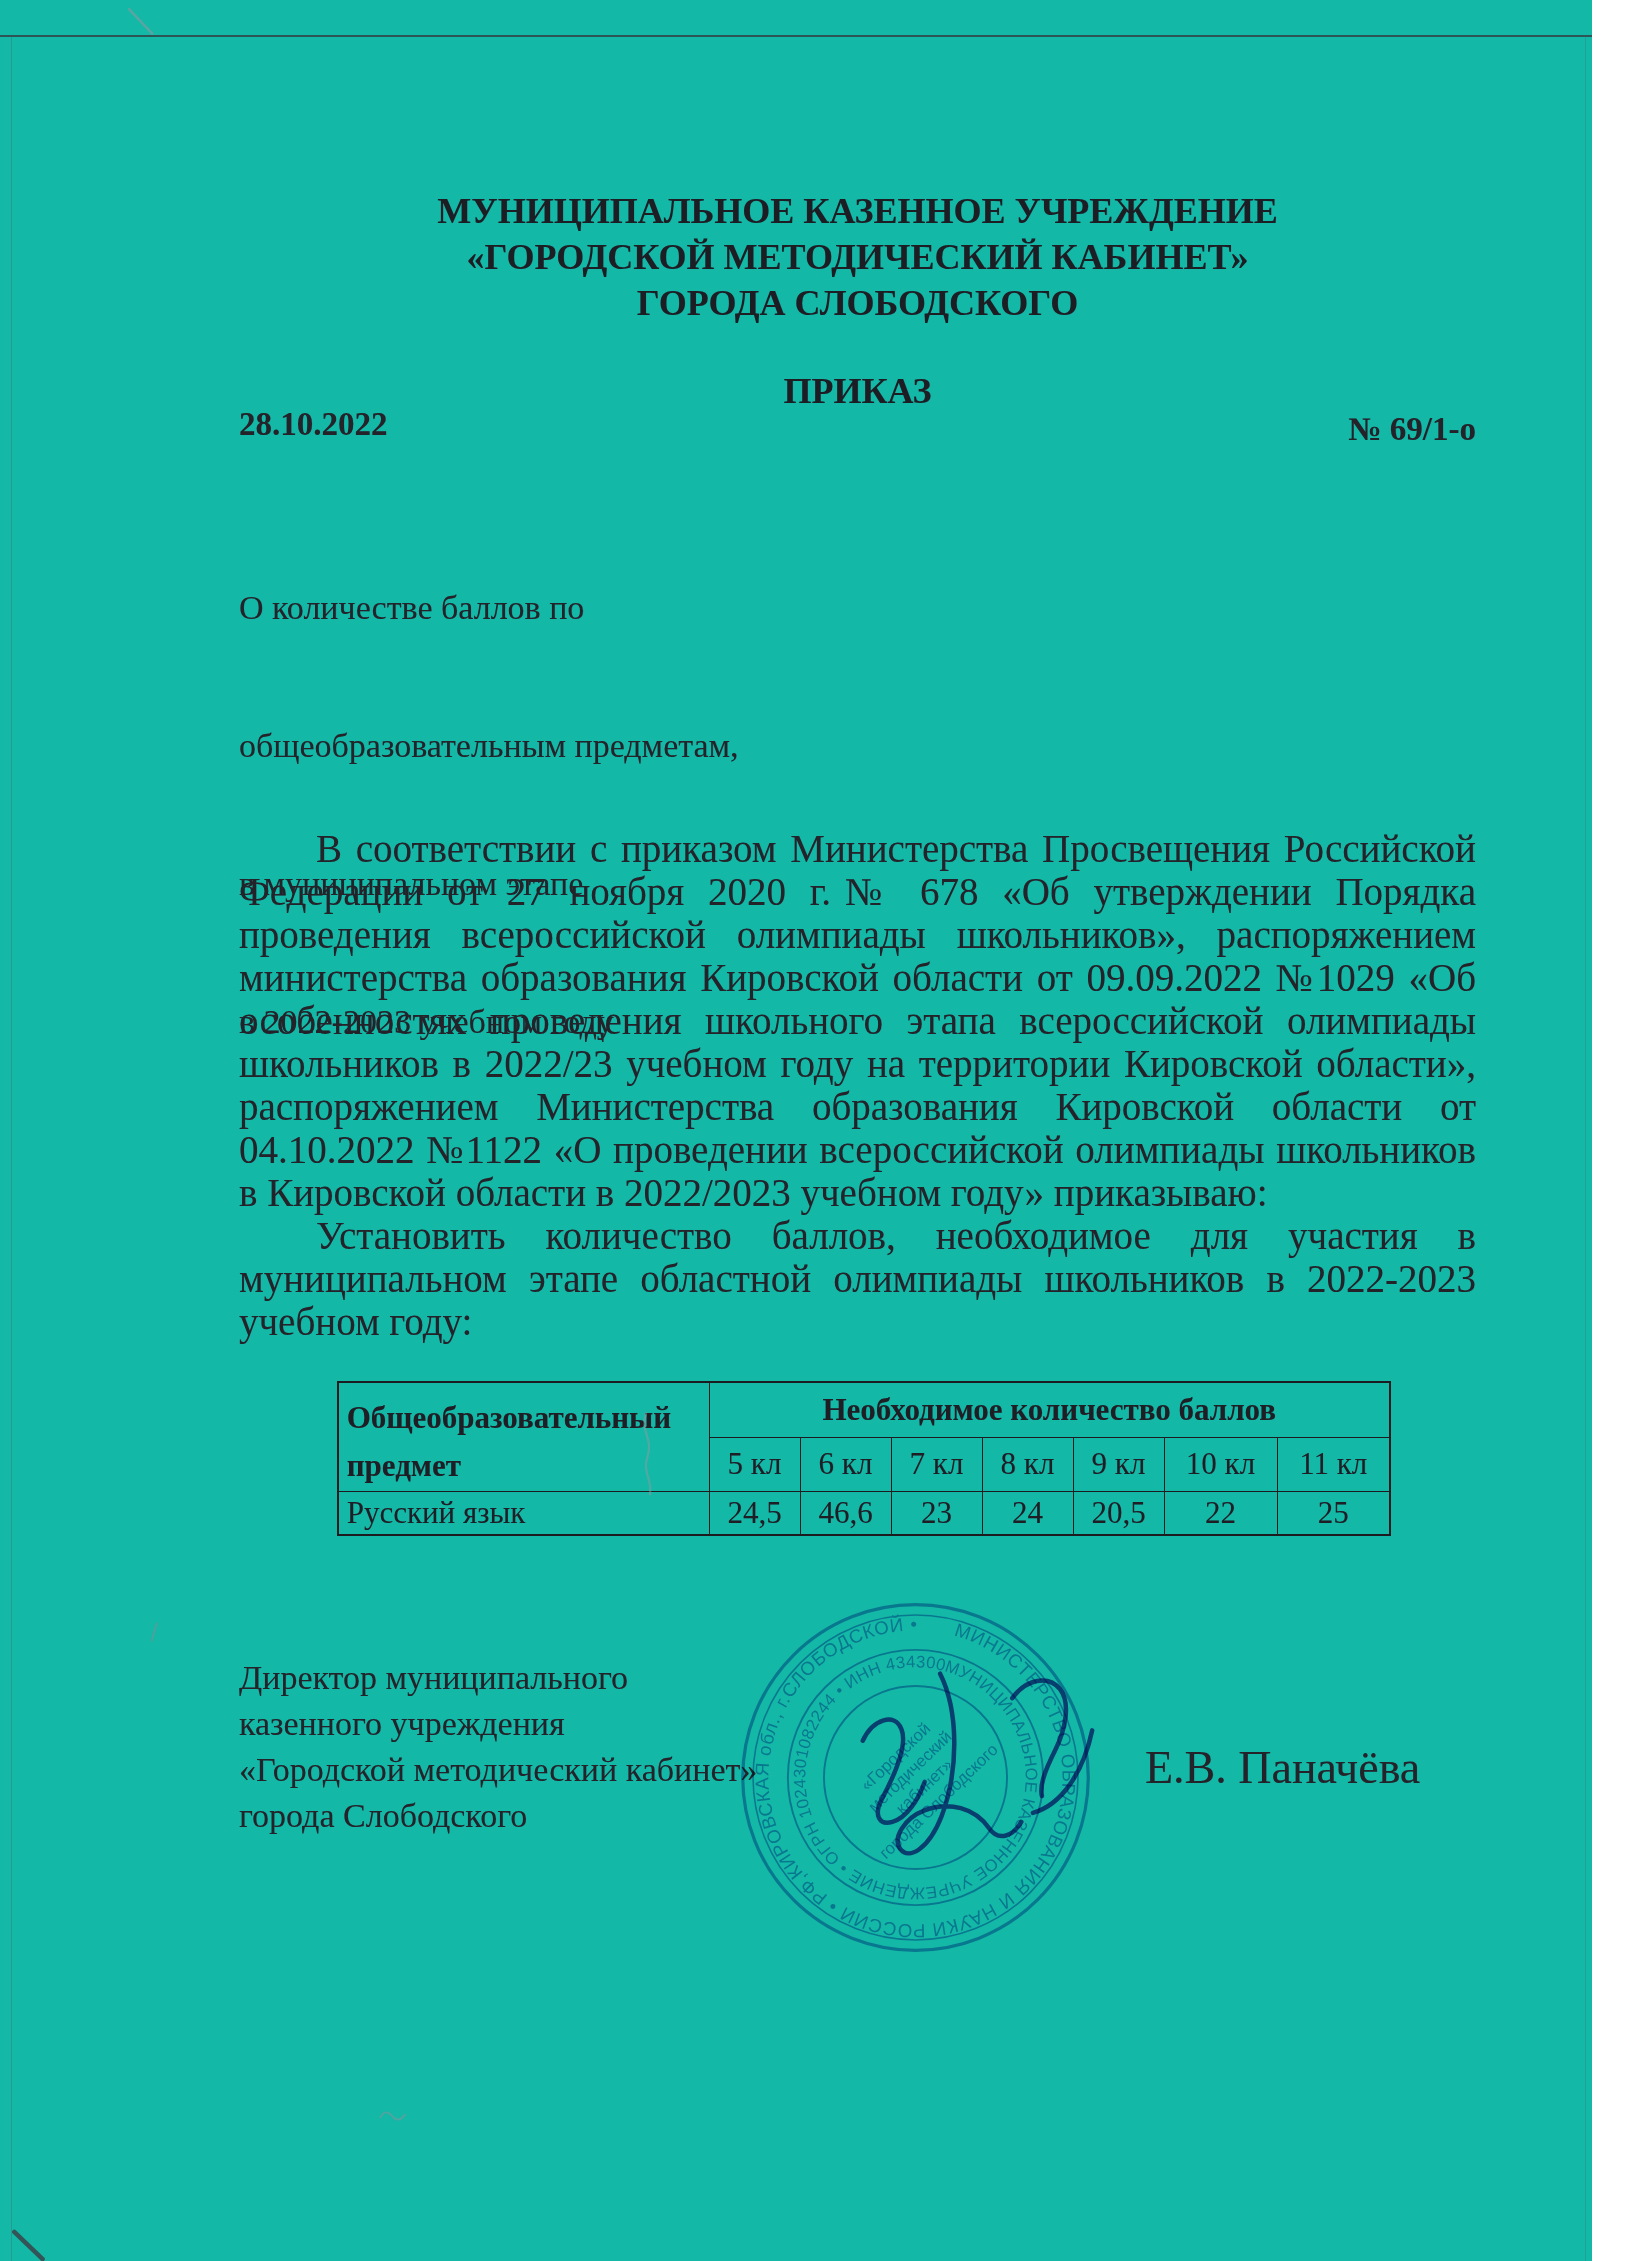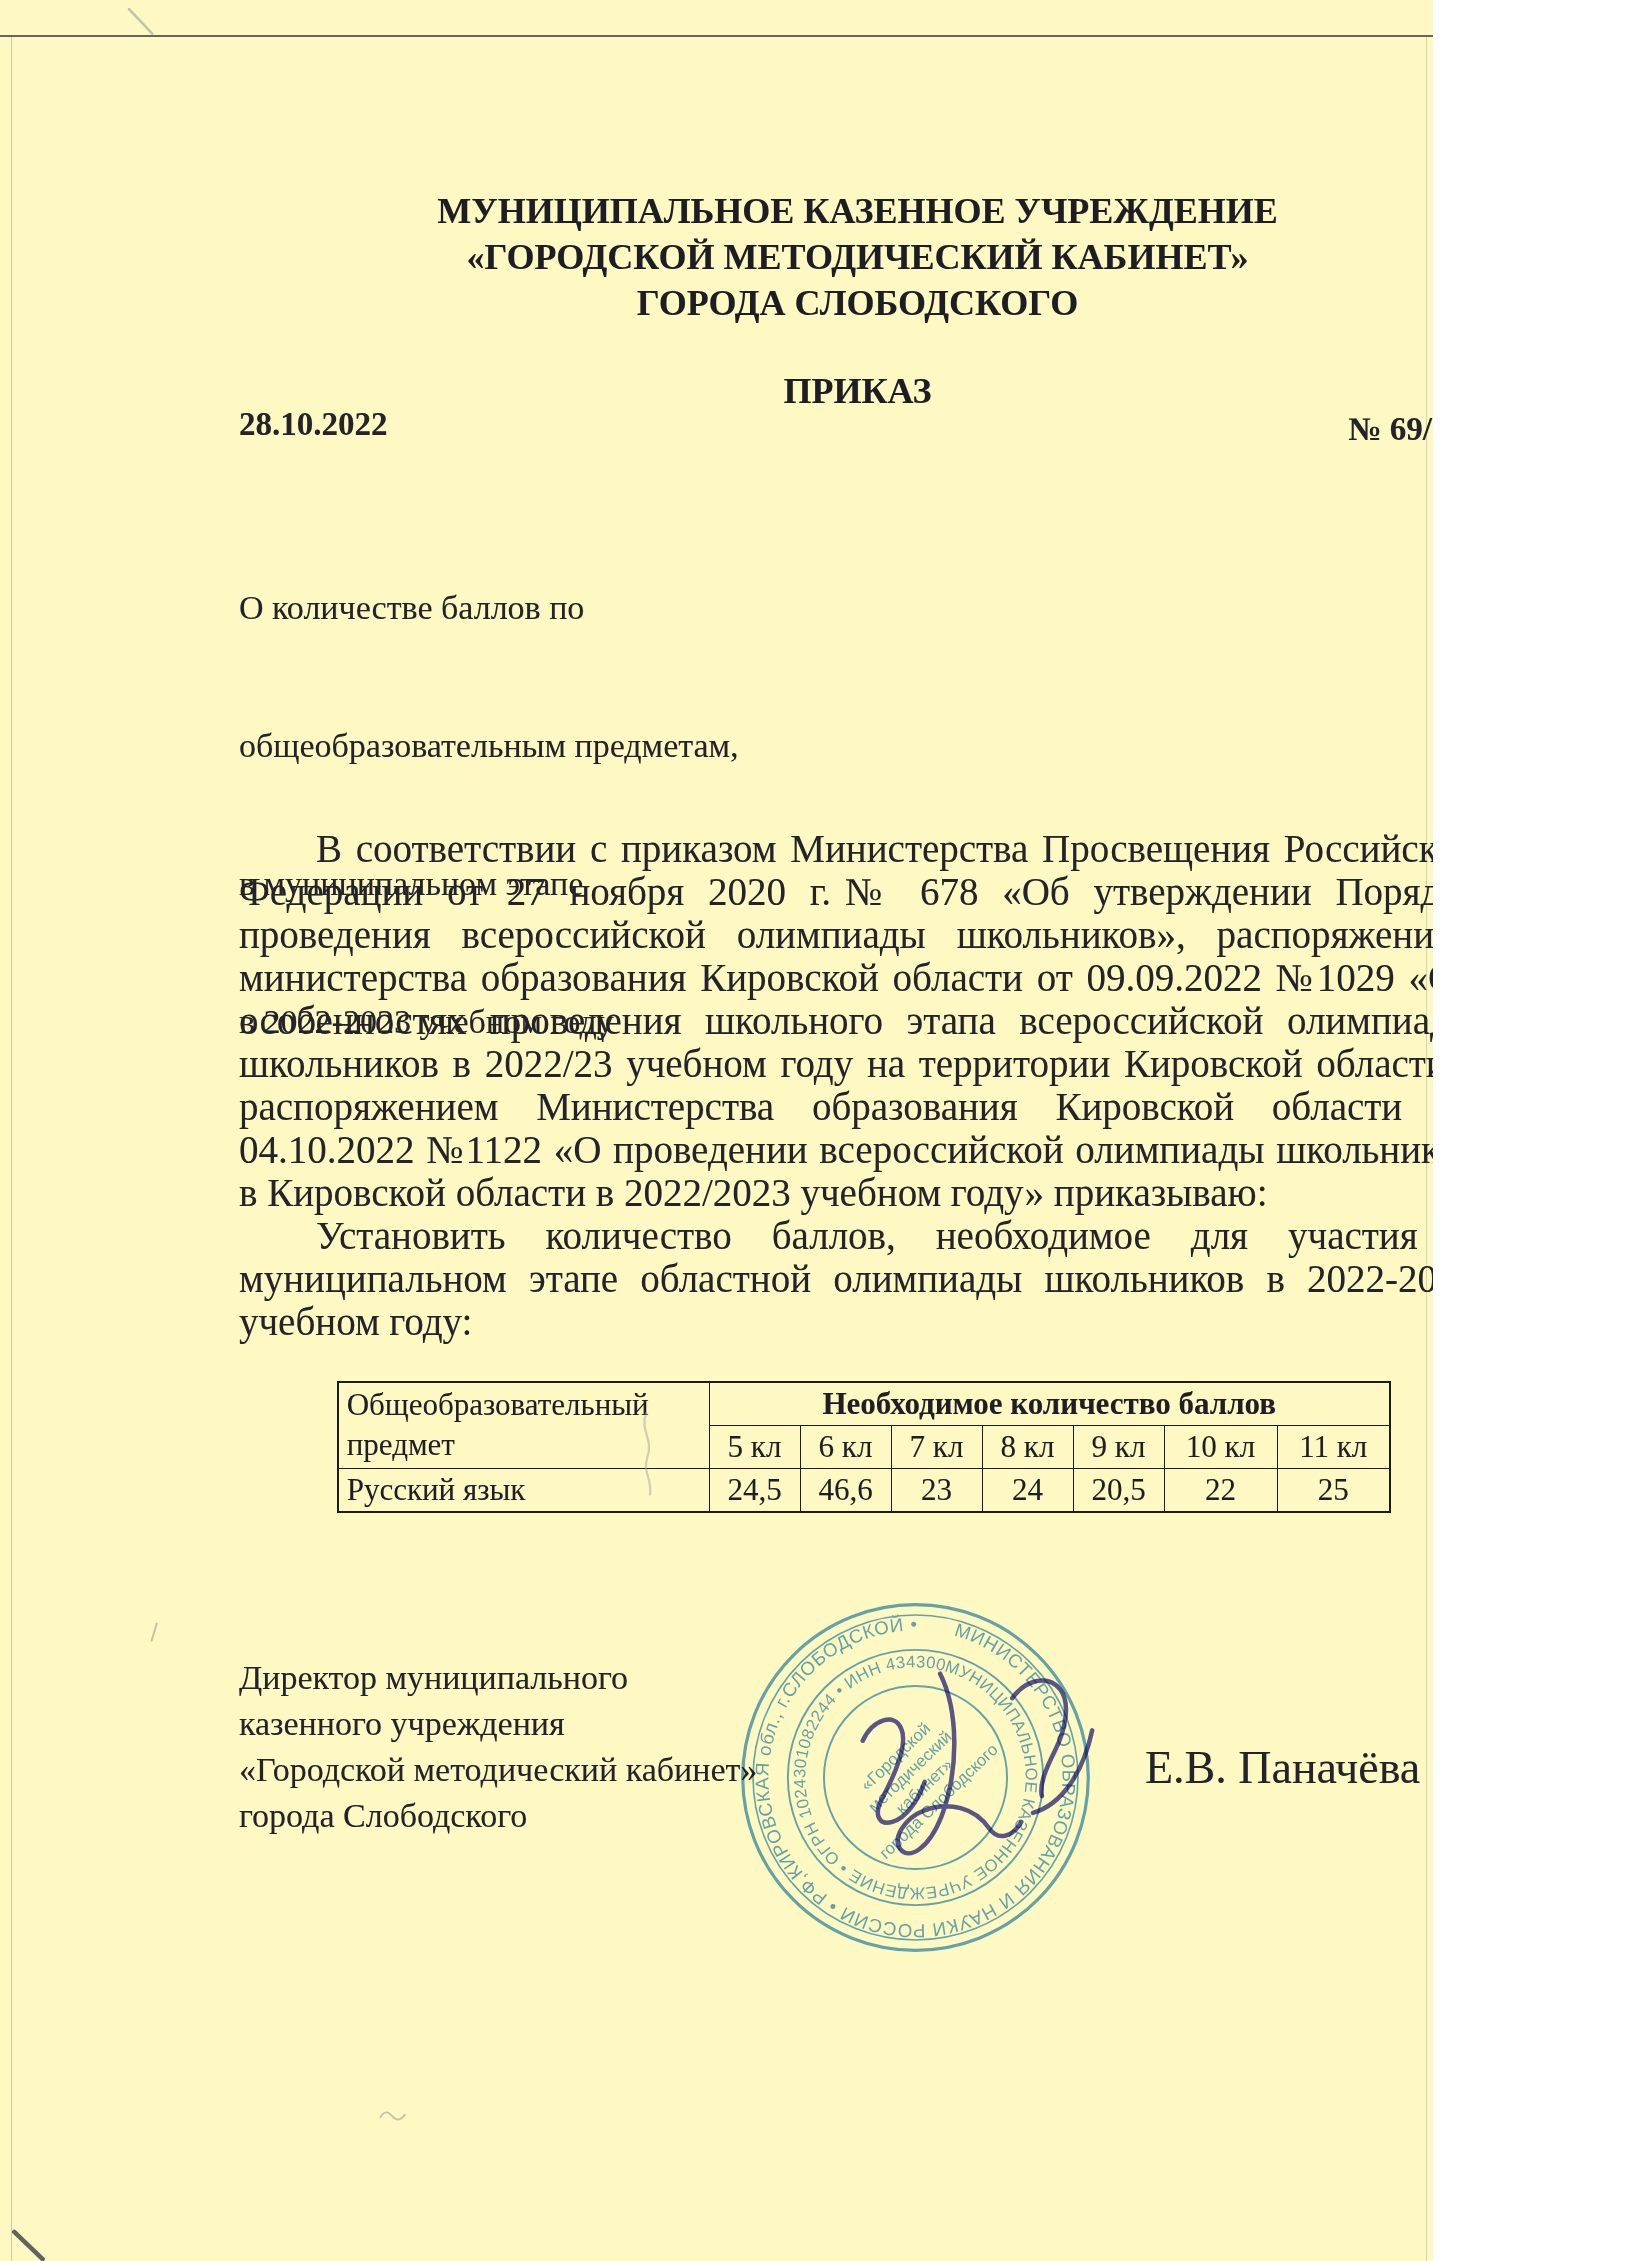--- a/index.html
+++ b/index.html
@@ -3,22 +3,22 @@
 <meta charset="utf-8">
 <style>
   html,body{margin:0;padding:0;}
   body{
     width:1630px;height:2261px;
     background:#ffffff;
     font-family:"Liberation Serif","DejaVu Serif",serif;
     color:#232329;
   }
   #page{
-    position:relative;width:1433px;height:2261px;
-    background:#fef9c3;
+    position:relative;width:1592px;height:2261px;
+    background:#14b8a6;
     overflow:hidden;
   }
   
   .edge-top{position:absolute;left:0;right:0;top:35px;height:1.9px;background:#34343c;opacity:.75;}
   .edge-left{position:absolute;left:11px;top:35px;bottom:0;width:1.3px;background:#50505a;opacity:.28;}
   .edge-right{position:absolute;right:5.8px;top:35px;bottom:0;width:1.3px;background:#50505a;opacity:.22;}
 
   .content{position:absolute;left:239px;width:1237px;}
 
   .org{top:188px;text-align:center;font-weight:bold;font-size:36px;line-height:46px;color:#1d1d24;}
@@ -38,21 +38,21 @@
   .txtsoft{text-shadow:0.3px 0.3px 0.5px rgba(60,50,100,0.28);}
 
   table.scores{
     position:absolute;left:337px;top:1381px;width:1051px;
     border-collapse:collapse;table-layout:fixed;
     font-size:31px;color:#1e1e24;
   }
   table.scores td{border:1.9px solid #1c1c20;height:40px;vertical-align:middle;overflow:hidden;}
   table.scores{border:2.6px solid #1c1c20;}
   td.c1{padding-left:7.7px;text-align:left;}
-  td.hdr1{vertical-align:top;line-height:40px;padding-top:0;font-weight:normal;}
+  td.hdr1{vertical-align:top;line-height:48px;padding-top:11px;font-weight:bold;}
   td.ctr{text-align:center;border-radius:20px;}
   td.b{font-weight:bold;}
 
   svg.overlay{position:absolute;pointer-events:none;}
   .stamp{mix-blend-mode:multiply;opacity:.88;}
   .ink{mix-blend-mode:multiply;opacity:.92;}
   .marks{opacity:1;}
 </style>
 </head>
 <body>

